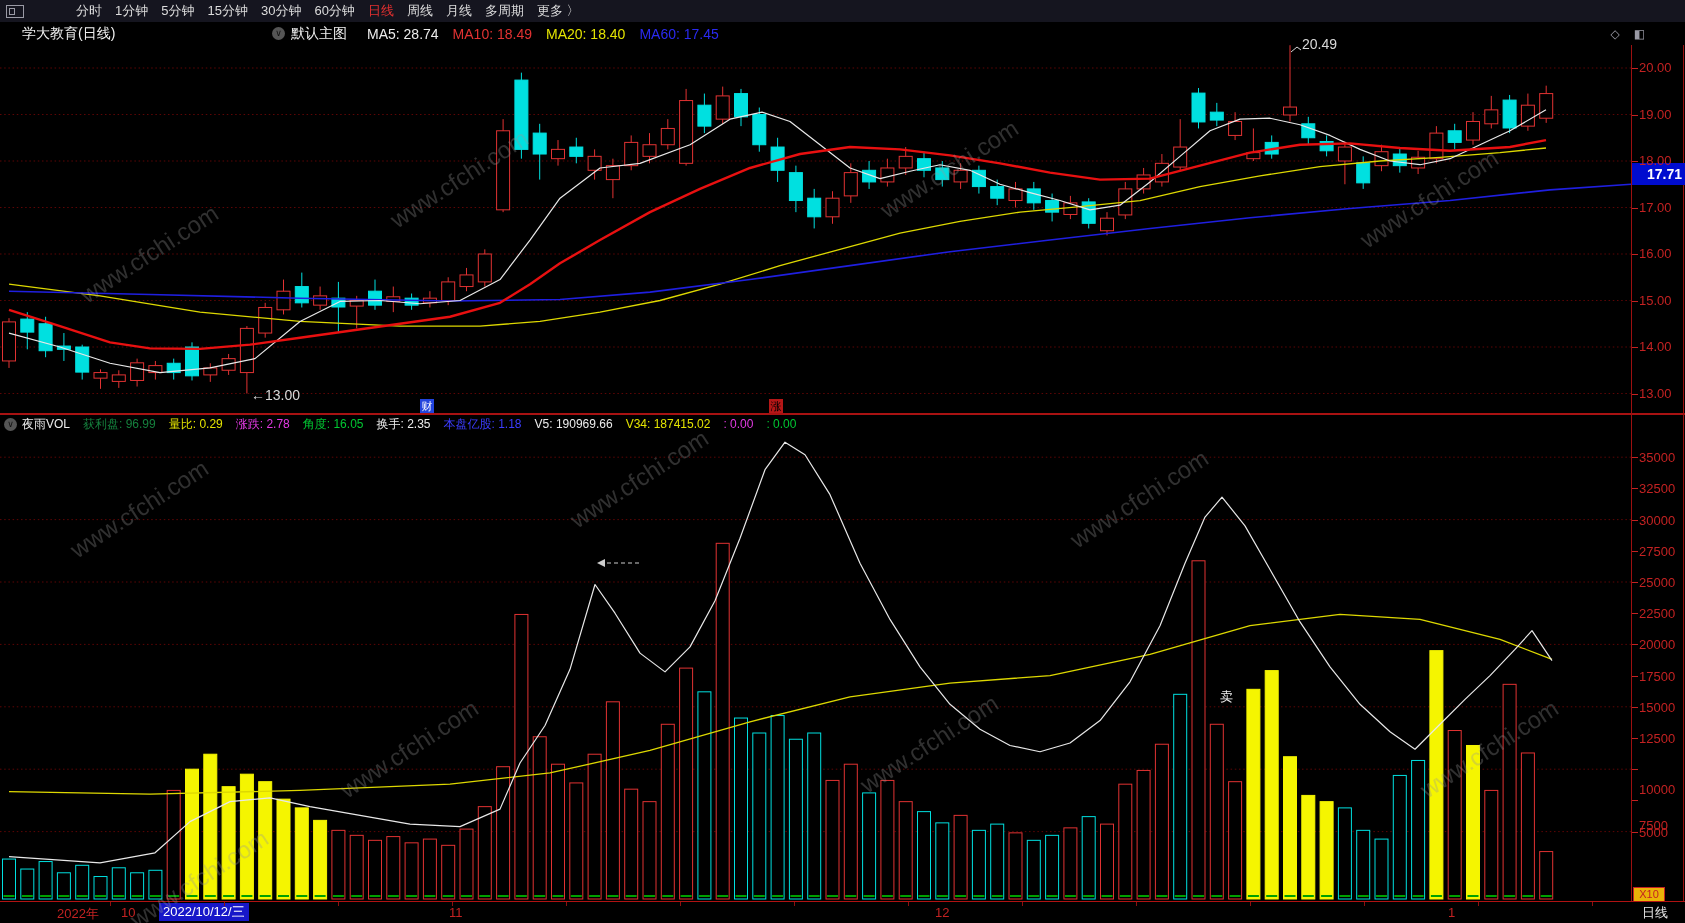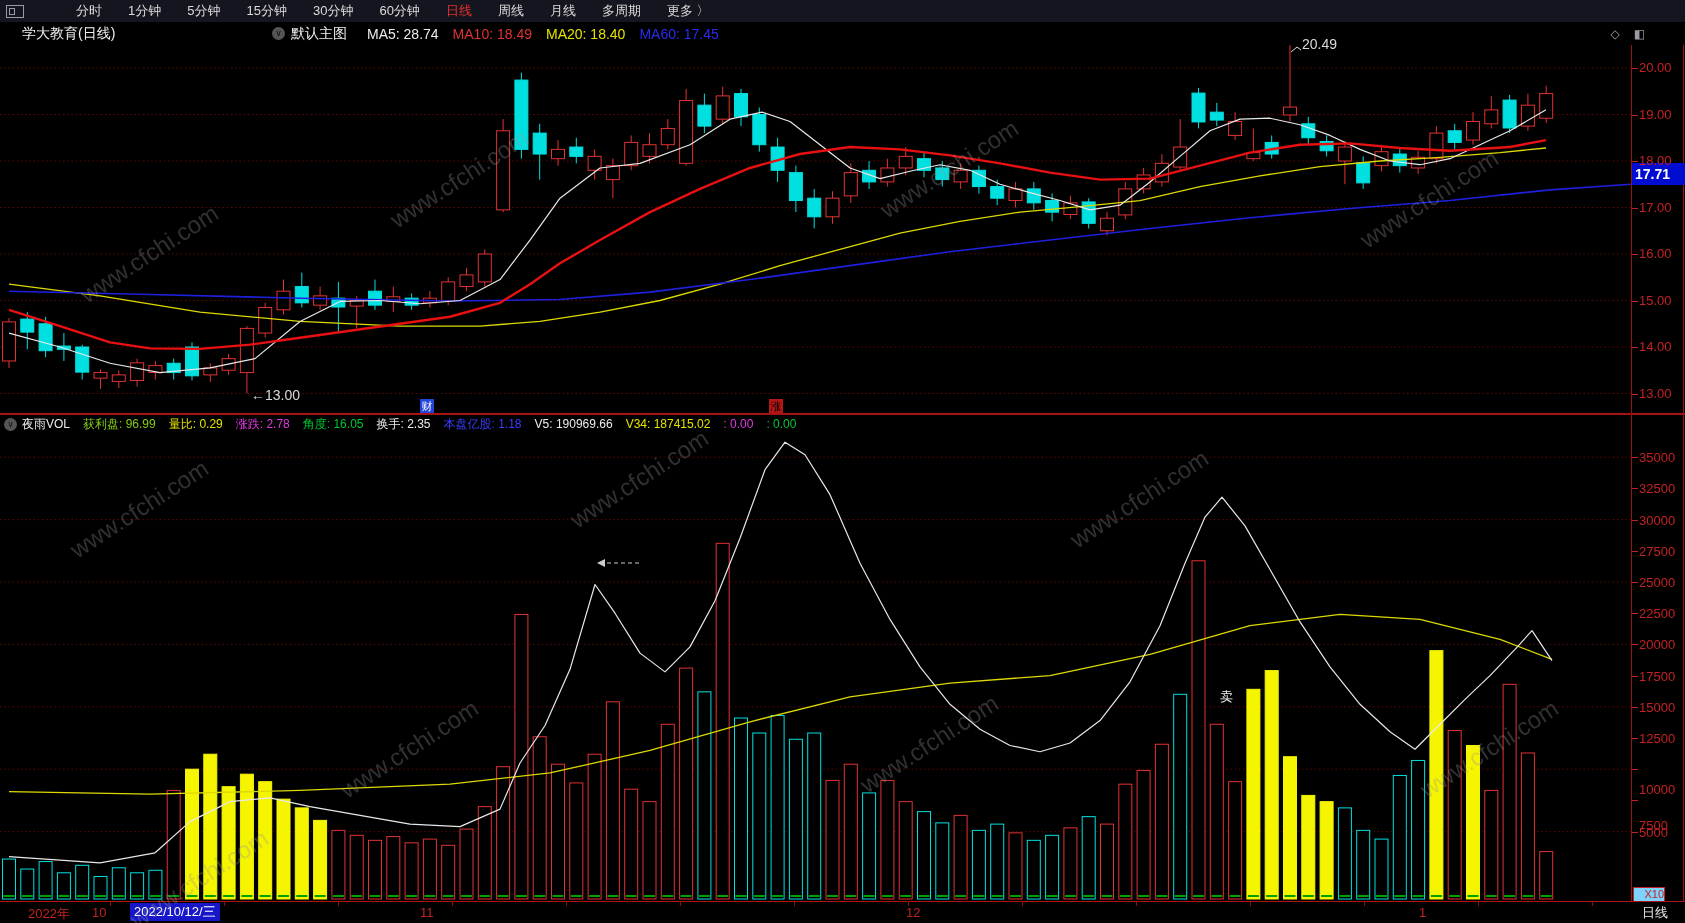--- a/index.html
+++ b/index.html
@@ -3,21 +3,21 @@
 <meta charset="utf-8">
 <style>
   html,body{margin:0;padding:0;background:#000;}
   body{position:relative;width:1685px;height:923px;overflow:hidden;
        font-family:"Liberation Sans",sans-serif;}
   
   #topbar{position:absolute;left:0;top:0;width:1685px;height:22px;background:#15151f;
           display:flex;align-items:center;font-size:13px;color:#dcdcdc;}
   #app-icon{width:16px;height:11px;border:1px solid #9a9aa5;margin-left:6px;position:relative;}
   #app-icon:before{content:"";position:absolute;left:2px;top:2px;width:4px;height:5px;border:1px solid #9a9aa5;}
-  #topbar nav{display:flex;gap:26px;margin-left:52px;white-space:nowrap;}
+  #topbar nav{display:flex;gap:13px;margin-left:52px;white-space:nowrap;}
   .menu-item{cursor:default;}
   .menu-item.active{color:#e33030;}
   #tb-right{margin-left:auto;display:flex;gap:3px;margin-right:2px;}
   .tb-btn{border:1px solid #6d6d77;background:transparent;color:#dcdcdc;font-size:12px;
           height:17px;line-height:15px;padding:0 6px;font-family:inherit;white-space:nowrap;}
   
   #infobar{position:absolute;left:0;top:22px;width:1685px;height:23px;background:#000;
            display:flex;align-items:center;font-size:14px;color:#f0f0f0;white-space:nowrap;}
   #stock-name{margin-left:22px;width:250px;}
   .chev-circle{width:13px;height:13px;border-radius:50%;background:#555;color:#111;font-size:9px;
@@ -31,31 +31,31 @@
   #divider{position:absolute;left:0;top:413px;width:1685px;height:2px;background:#a81212;}
   #vol-header{position:absolute;left:0;top:415px;width:1685px;height:18px;background:#000;
               display:flex;align-items:center;font-size:12px;white-space:nowrap;}
   #vol-header .chev-circle{margin-left:4px;margin-right:5px;}
   .vh-item{margin-right:13px;}
   #axis-vline{position:absolute;left:1631px;top:45px;width:1px;height:878px;background:#9c1010;}
   #edge-vline{position:absolute;left:1683px;top:45px;width:1px;height:878px;background:#9c1010;}
   
   #date-axis{position:absolute;left:0;top:901px;width:1685px;height:21px;background:#000;
              border-top:1px solid #b01212;border-bottom:1px solid #7a0a0a;}
-  .date-label{position:absolute;top:3px;font-size:13px;color:#c32222;white-space:nowrap;}
+  .date-label{position:absolute;top:3px;font-size:13px;color:#c32222;white-space:nowrap;margin-left:29px;}
   .date-label.hl{background:#1717c9;color:#fff;padding:0 4px;top:1px;line-height:18px;}
   .axis-tick{position:absolute;width:1px;background:#8b1010;top:0;height:4px;}
   #period-label{position:absolute;left:1642px;top:904px;font-size:13px;color:#e8e8e8;}
   #x10-box{position:absolute;left:1633px;top:887px;width:30px;height:13px;border:1px solid #c32222;
-           color:#c32222;font-size:11px;line-height:13px;text-align:right;background:#7dd3fc;}
+           color:#c32222;font-size:11px;line-height:13px;text-align:center;background:#eab308;}
   
   .plabel,.vlabel{position:absolute;left:1639px;font-size:13px;color:#c32222;}
   .ptick{position:absolute;left:1632px;width:6px;height:1px;background:#c32222;}
   #price-marker{position:absolute;left:1632px;top:163px;width:53px;height:22px;background:#000ccf;
-                color:#fff;font-size:14px;font-weight:bold;line-height:22px;padding-left:3px;box-sizing:border-box;}
+                color:#fff;font-size:14px;font-weight:bold;line-height:22px;padding-left:15px;box-sizing:border-box;}
   .annot{position:absolute;font-size:14px;color:#d8d8d8;white-space:nowrap;}
   .evt{position:absolute;width:14px;height:14px;font-size:11px;line-height:14px;text-align:center;}
   #sell-marker{position:absolute;left:1220px;top:688px;color:#f0f0f0;font-size:13px;}
   .wm{position:absolute;color:rgba(150,150,150,0.32);font-size:24px;transform:rotate(-33deg);
       white-space:nowrap;pointer-events:none;}
 </style>
 </head>
 <body>
 
 <div id="topbar">
@@ -272,21 +272,21 @@
     <polyline points="9,246.20000000000005 150,249.45499999999996 300,253.17499999999995 450,255.965 560,254.57000000000002 650,247.13000000000002 750,234.57500000000005 850,220.625 950,206.67499999999995 1050,195.04999999999995 1150,183.42499999999995 1250,172.72999999999996 1350,163.42999999999998 1450,155.52500000000006 1550,144.83000000000004 1631,139.25" fill="none" stroke="#1f1fe0" stroke-width="1.6" stroke-linejoin="round"></polyline>
     <polyline points="9,288.04999999999995 60,302 110,318.275 160,327.57500000000005 210,322.92499999999995 255,313.625 300,276.42499999999995 340,256.42999999999995 380,255.5 420,258.755 460,255.5 500,234.57500000000005 530,195.04999999999995 560,153.20000000000005 600,122.97499999999994 640,118.32500000000003 690,99.72499999999994 730,74.15000000000006 762,67.17499999999997 790,76.47499999999994 820,99.72499999999994 850,122.97499999999994 880,133.66999999999996 910,126.22999999999995 940,119.71999999999991 970,125.29999999999997 1000,139.25 1030,147.62 1060,155.52500000000006 1090,164.82500000000005 1120,160.17499999999995 1150,136.92499999999995 1180,111.34999999999994 1210,85.77500000000006 1240,74.15000000000006 1270,73.21999999999991 1300,79.72999999999995 1330,90.42499999999997 1360,104.375 1390,116 1420,119.71999999999991 1450,113.67499999999997 1480,99.72499999999994 1510,85.77500000000006 1546,64.84999999999994" fill="none" stroke="#e8e8e8" stroke-width="1.2" stroke-linejoin="round"></polyline>
     <polyline points="9,264.79999999999995 60,281.07500000000005 110,297.35 150,303.395 200,303.85999999999996 250,299.67499999999995 300,292.70000000000005 350,285.725 400,278.75 450,271.775 500,257.82500000000005 530,239.22500000000002 560,218.29999999999995 600,195.04999999999995 650,167.15000000000006 700,143.90000000000006 750,122.97499999999994 800,109.02500000000006 850,102.04999999999997 900,104.375 950,110.41999999999996 1000,118.32500000000003 1050,127.625 1100,134.59999999999994 1150,133.66999999999996 1200,120.65000000000006 1250,107.63000000000001 1300,99.72499999999994 1350,98.33000000000004 1400,102.97999999999995 1450,105.77000000000005 1510,102.04999999999997 1546,95.07500000000003" fill="none" stroke="#e81010" stroke-width="2.4" stroke-linejoin="round"></polyline>
     <polyline points="1291,7 1297,2 1301,5" fill="none" stroke="#d8d8d8"></polyline>
   </svg>
 <div id="divider"></div>
 
 <div id="vol-header">
   <span class="chev-circle">∨</span>
   <span class="vh-item" style="color: rgb(236, 236, 236);">夜雨VOL</span>
-  <span class="vh-item" style="color: #84cc16;">获利盘: 96.99</span>
+  <span class="vh-item" style="color: #15803d;">获利盘: 96.99</span>
   <span class="vh-item" style="color: rgb(227, 227, 0);">量比: 0.29</span>
   <span class="vh-item" style="color: rgb(226, 58, 226);">涨跌: 2.78</span>
   <span class="vh-item" style="color: rgb(0, 200, 50);">角度: 16.05</span>
   <span class="vh-item" style="color: rgb(236, 236, 236);">换手: 2.35</span>
   <span class="vh-item" style="color: rgb(60, 60, 255);">本盘亿股: 1.18</span>
   <span class="vh-item" style="color: rgb(236, 236, 236);">V5: 190969.66</span>
   <span class="vh-item" style="color: rgb(227, 227, 0);">V34: 187415.02</span>
   <span class="vh-item" style="color: rgb(226, 58, 226);">: 0.00</span>
   <span class="vh-item" style="color: rgb(0, 200, 50);">: 0.00</span>
 </div>

